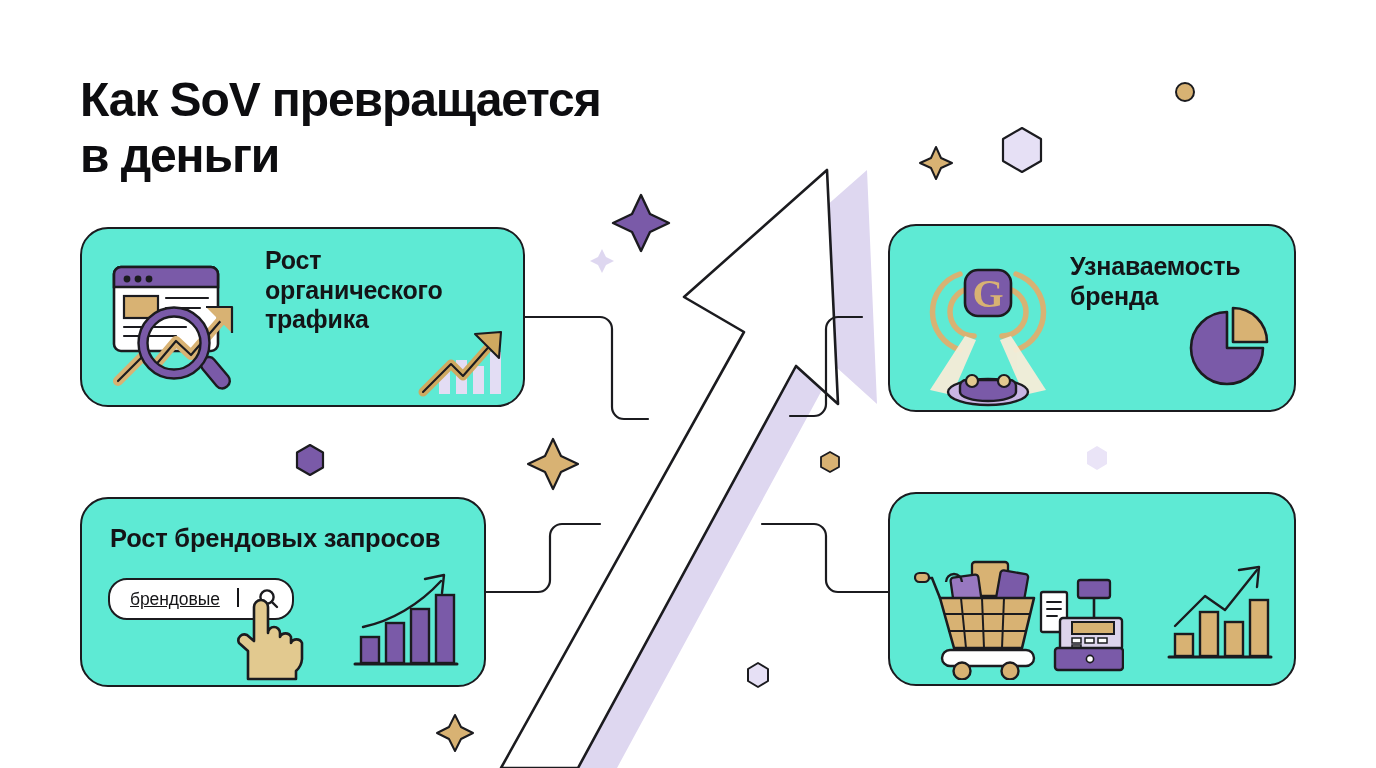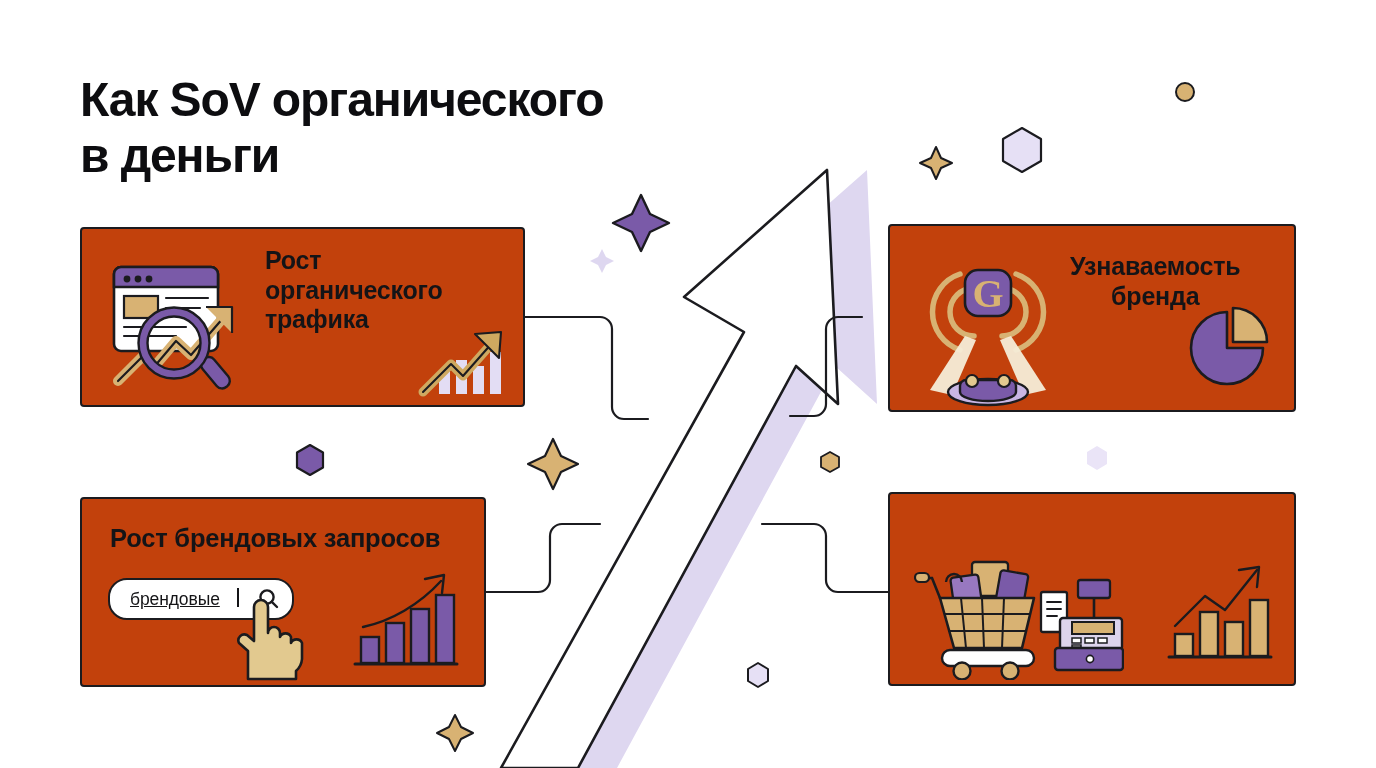--- a/index.html
+++ b/index.html
@@ -9,41 +9,41 @@
     font-family:"Liberation Sans","DejaVu Sans",sans-serif;
     overflow:hidden;position:relative;
   }
   #stage{position:absolute;inset:0;width:1376px;height:768px;}
   .layer{position:absolute;left:0;top:0;width:1376px;height:768px;}
   #bg-layer{z-index:1;}
   #card-layer{z-index:3;}
 
   .card{
     position:absolute;
-    background:#c2410c;
+    background:#5eead4;
     border:2.2px solid #1b1b1f;
-    border-radius:4px;
+    border-radius:28px;
     box-sizing:border-box;
   }
   #card-organic{left:80px;top:227px;width:445px;height:180px;}
   #card-brand-awareness{left:888px;top:224px;width:408px;height:188px;}
   #card-brand-queries{left:80px;top:497px;width:406px;height:190px;}
   #card-sales{left:888px;top:492px;width:408px;height:194px;}
 
   .card-title{
     position:absolute;
     color:#141417;
     font-weight:bold;
     letter-spacing:-0.2px;
     line-height:1.18;
     white-space:pre-line;
     margin:0;
   }
   #t-organic{left:183px;top:17px;font-size:25px;}
-  #t-awareness{left:180px;top:26px;font-size:25px;text-align:center;}
+  #t-awareness{left:180px;top:26px;font-size:25px;}
   #t-queries{left:28px;top:24px;font-size:25.5px;}
   #t-sales{left:36px;top:24px;font-size:25.5px;}
 
   .icon-slot{position:absolute;}
   .search-pill-text{
     position:absolute;left:20px;top:9px;
     font-size:17.5px;color:#141417;font-weight:normal;
     letter-spacing:-0.1px;
     text-decoration:underline;
   }
@@ -107,21 +107,21 @@
       <polygon points="758,663 768,669 768,681 758,687 748,681 748,669" fill="#e6e0f5" stroke="#1b1b1f" stroke-width="2" stroke-linejoin="round"></polygon>
     </g>
     <g>
       <polygon points="1097,446 1107,452 1107,464 1097,470 1087,464 1087,452" fill="#eae4f7"></polygon>
     </g>
     <g>
       <circle cx="1185" cy="92" r="9" fill="#d8b273" stroke="#1b1b1f" stroke-width="2"></circle>
     </g>
   </svg>
 
-  <h1 id="page-title">Как SoV органического
+  <h1 id="page-title">Как SoV превращается
 в деньги</h1>
 
   <div id="card-layer" class="layer">
 
     <div class="card" id="card-organic">
       <div class="card-title" id="t-organic">Рост
 органического
 трафика</div>
 
       <svg class="icon-slot" style="left:14px;top:26px;" width="160" height="140" viewBox="0 0 160 140">

